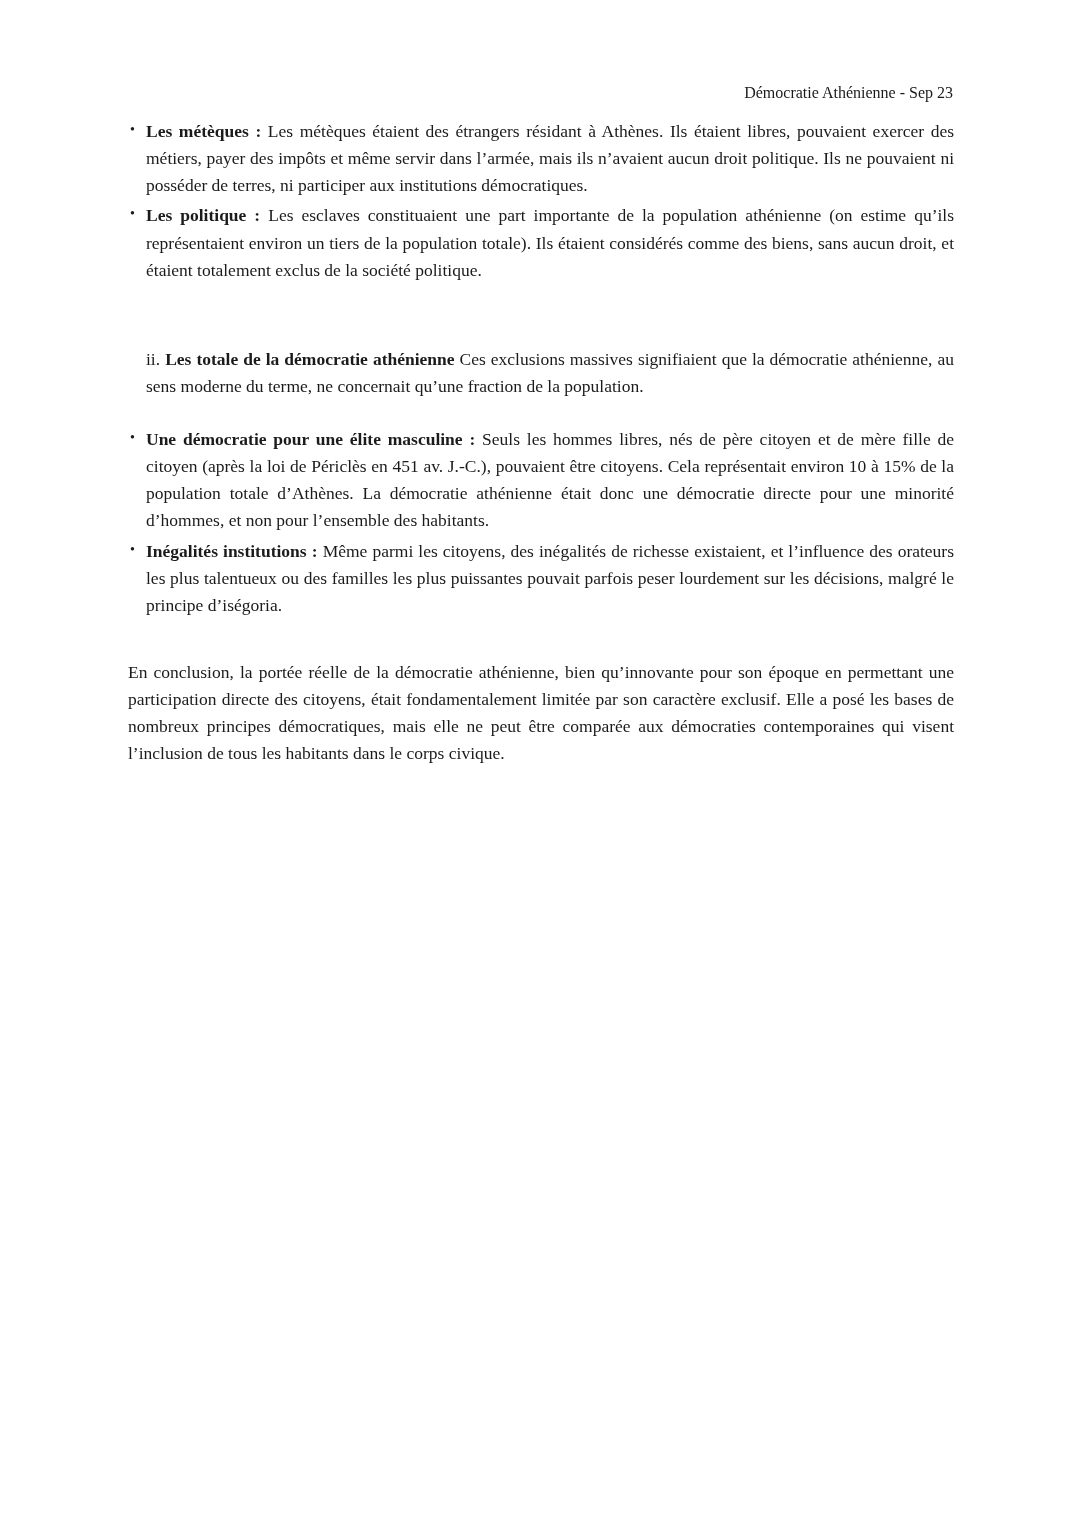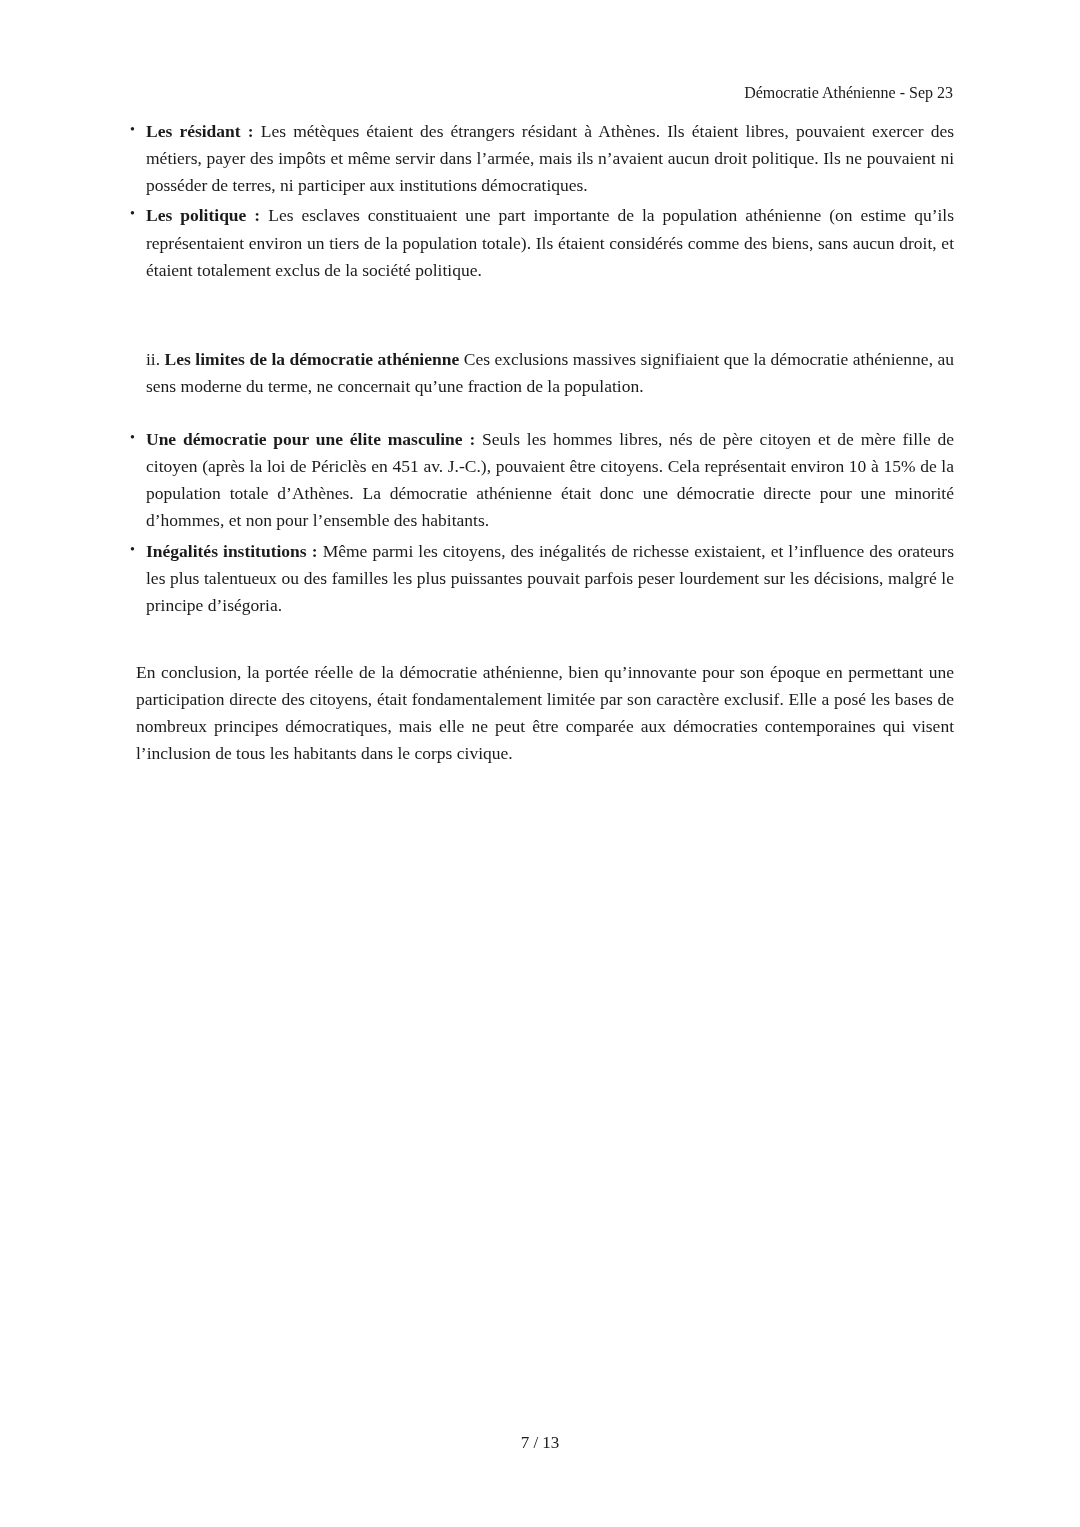--- a/index.html
+++ b/index.html
@@ -46,21 +46,20 @@
     top: 1px;
     font-size: 14px;
     color: #1b1b1b;
   }
   .b { font-weight: bold; }
   .subsection {
     margin: 62px 0 26px 18px;
   }
   .conclusion {
     margin-top: 40px;
-    margin-left: 8px;
   }
   .footer {
     position: absolute;
     bottom: 74px;
     left: 0;
     width: 100%;
     text-align: center;
     font-size: 17px;
     color: #1b1b1b;
   }
@@ -71,47 +70,44 @@
 <div class="page">
 
   <div class="header">
     <span>Démocratie Athénienne - Sep 23</span>
   </div>
 
   <main class="content">
 
     <ul class="bullet-list">
       <li>
-        <span class="b">Les résidant :</span>
+        <span class="b">Les métèques :</span>
         <span>Les métèques étaient des étrangers résidant à Athènes. Ils étaient libres, pouvaient exercer des métiers, payer des impôts et même servir dans l’armée, mais ils n’avaient aucun droit politique. Ils ne pouvaient ni posséder de terres, ni participer aux institutions démocratiques.</span>
       </li>
       <li>
         <span class="b">Les politique :</span>
         <span>Les esclaves constituaient une part importante de la population athénienne (on estime qu’ils représentaient environ un tiers de la population totale). Ils étaient considérés comme des biens, sans aucun droit, et étaient totalement exclus de la société politique.</span>
       </li>
     </ul>
 
     <p class="subsection">
       <span>ii.</span>
-      <span class="b">Les limites de la démocratie athénienne</span>
+      <span class="b">Les totale de la démocratie athénienne</span>
       <span>Ces exclusions massives signifiaient que la démocratie athénienne, au sens moderne du terme, ne concernait qu’une fraction de la population.</span>
     </p>
 
     <ul class="bullet-list">
       <li>
         <span class="b">Une démocratie pour une élite masculine :</span>
         <span>Seuls les hommes libres, nés de père citoyen et de mère fille de citoyen (après la loi de Périclès en 451 av. J.-C.), pouvaient être citoyens. Cela représentait environ 10 à 15% de la population totale d’Athènes. La démocratie athénienne était donc une démocratie directe pour une minorité d’hommes, et non pour l’ensemble des habitants.</span>
       </li>
       <li>
         <span class="b">Inégalités institutions :</span>
         <span>Même parmi les citoyens, des inégalités de richesse existaient, et l’influence des orateurs les plus talentueux ou des familles les plus puissantes pouvait parfois peser lourdement sur les décisions, malgré le principe d’iségoria.</span>
       </li>
     </ul>
 
     <p class="conclusion">En conclusion, la portée réelle de la démocratie athénienne, bien qu’innovante pour son époque en permettant une participation directe des citoyens, était fondamentalement limitée par son caractère exclusif. Elle a posé les bases de nombreux principes démocratiques, mais elle ne peut être comparée aux démocraties contemporaines qui visent l’inclusion de tous les habitants dans le corps civique.</p>
 
   </main>
 
-  <div class="footer">
-    <span>7 / 13</span>
-  </div>
 
 </div>
 
 </body></html>

